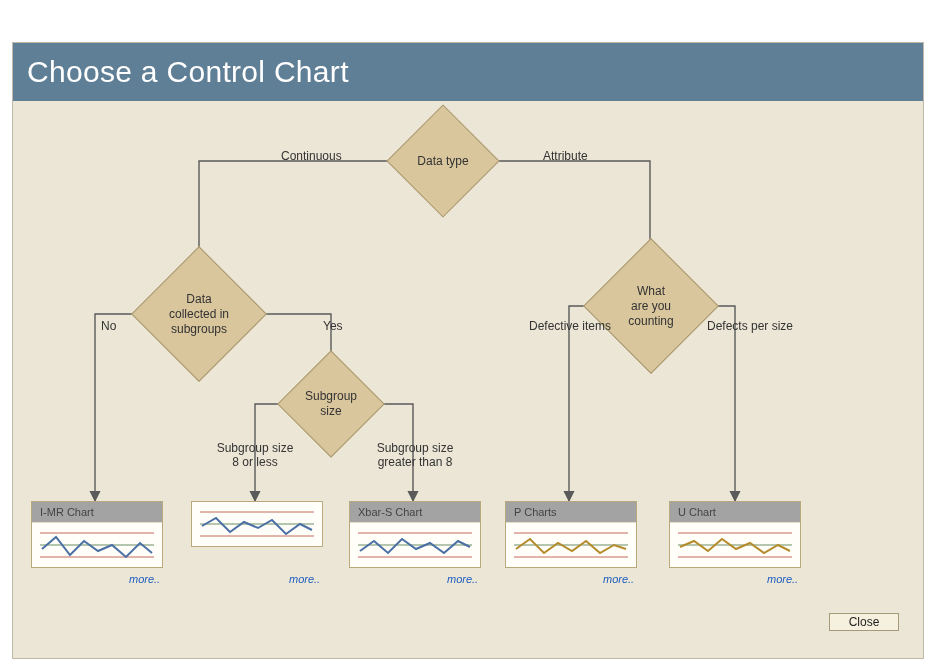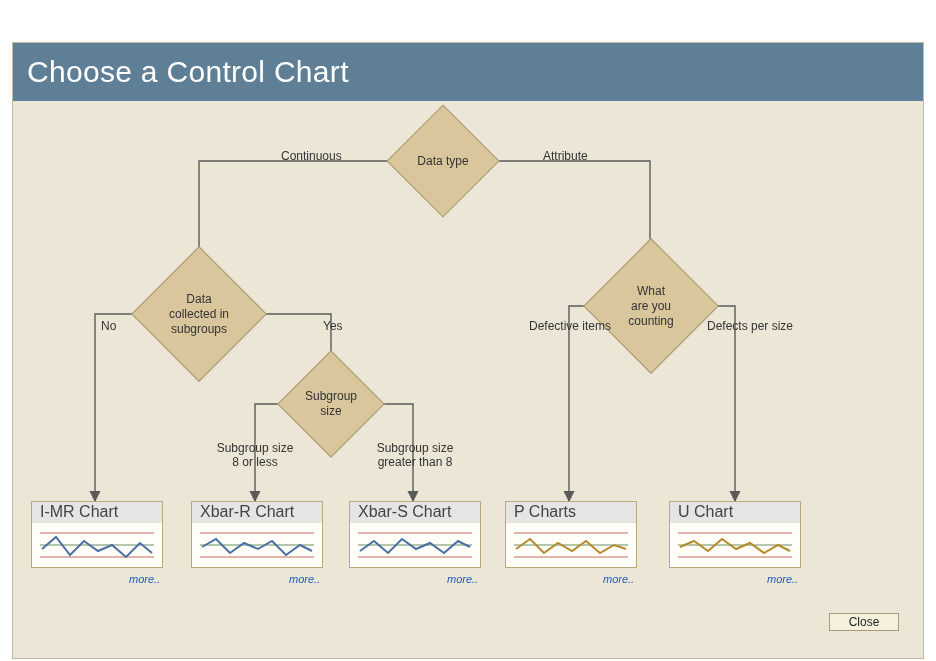--- a/index.html
+++ b/index.html
@@ -11,21 +11,21 @@
   .header{background:#5f7f96;color:#fff;padding:12px 14px}
   .header h1{margin:0;font-weight:400;font-size:30px;letter-spacing:.3px}
   .canvas{position:relative;width:100%;height:542px}
   svg.flow{position:absolute;left:0;top:0}
   .dia{position:absolute;text-align:center;font-size:12px;color:#333;display:flex;align-items:center;justify-content:center;line-height:1.25}
   .dia .rot{position:absolute;inset:0;background:#d9c69d;border:1px solid #a8976e;transform:rotate(45deg)}
   .dia .txt{position:relative;padding:4px;white-space:pre-line}
   .lbl{position:absolute;font-size:12px;color:#333;white-space:nowrap}
   .edgelbl{position:absolute;font-size:12px;color:#333;white-space:pre-line;text-align:center}
   .card{position:absolute;width:130px;border:1px solid #bba97e;background:#fffef8;cursor:pointer}
-  .card .ct{height:20px;display:flex;align-items:center;padding-left:8px;font-size:16px;color:#444;border-bottom:1px solid #e6dec6;background:#e5e5e5}
+  .card .ct{height:20px;display:flex;align-items:center;padding-left:8px;font-size:11px;color:#444;border-bottom:1px solid #e6dec6;background:#a3a3a3}
   .card .body{height:44px;position:relative}
   .more{position:absolute;font-size:11px;color:#1f5dbf;font-style:italic;cursor:pointer}
   .footer{position:absolute;right:24px;bottom:12px}
   .btn{min-width:70px;padding:1px 16px;background:#f6f1df;border:1px solid #a69a7a;cursor:pointer;font-size:12px;color:#222}
 </style>
 </head>
 <body>
 
 <div class="window">
 
@@ -104,21 +104,20 @@
             <line x1="8" y1="10" x2="122" y2="10" stroke="#c46a5e" stroke-width="1"></line>
             <line x1="8" y1="22" x2="122" y2="22" stroke="#6a8f64" stroke-width="1"></line>
             <line x1="8" y1="34" x2="122" y2="34" stroke="#c46a5e" stroke-width="1"></line>
             <polyline fill="none" stroke="#4a6fa5" stroke-width="2" points="10,26 24,14 38,32 52,18 66,28 80,22 94,34 108,20 120,30"></polyline>
           </svg>
         </div>
       </div>
       <div class="more" style="left:116px;top:472px">more..</div>
 
       <div class="card" style="left:178px;top:400px">
-        <div class="ct">Xbar-R Chart</div>
         <div class="body">
           <svg width="130" height="44">
             <line x1="8" y1="10" x2="122" y2="10" stroke="#c46a5e"></line>
               <line x1="8" y1="22" x2="122" y2="22" stroke="#6a8f64"></line>
               <line x1="8" y1="34" x2="122" y2="34" stroke="#c46a5e"></line>
             <polyline fill="none" stroke="#4a6fa5" stroke-width="2" points="10,24 24,16 38,30 52,20 66,26 80,18 94,32 108,22 120,28"></polyline>
           </svg>
         </div>
       </div>
       <div class="more" style="left:276px;top:472px">more..</div>

